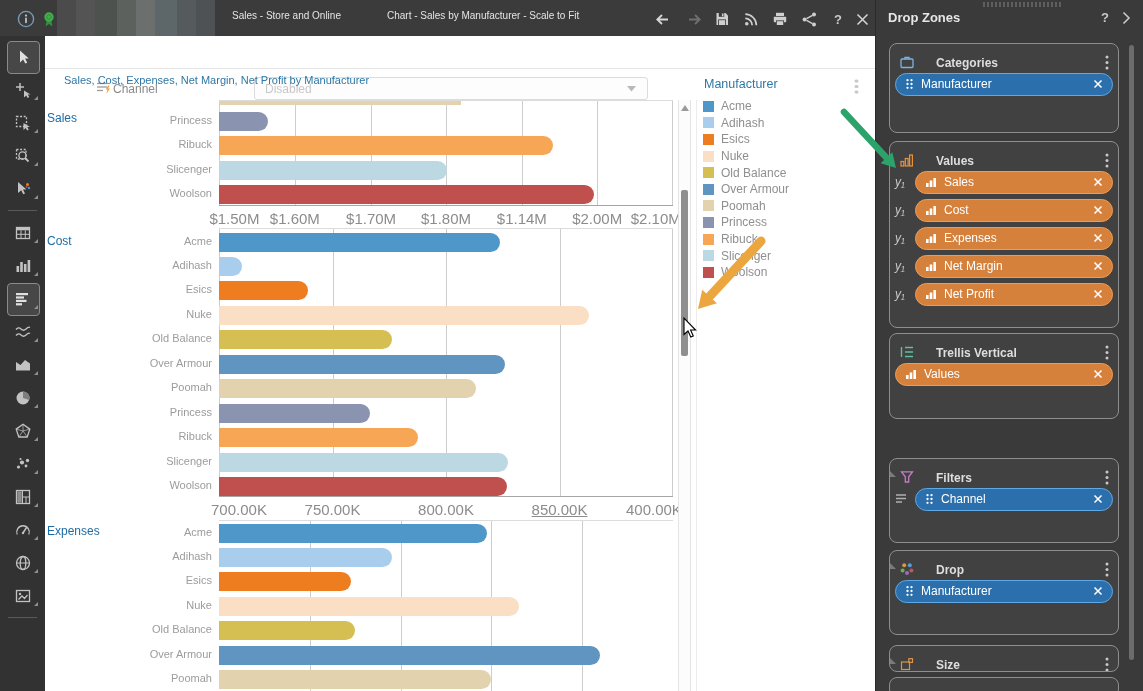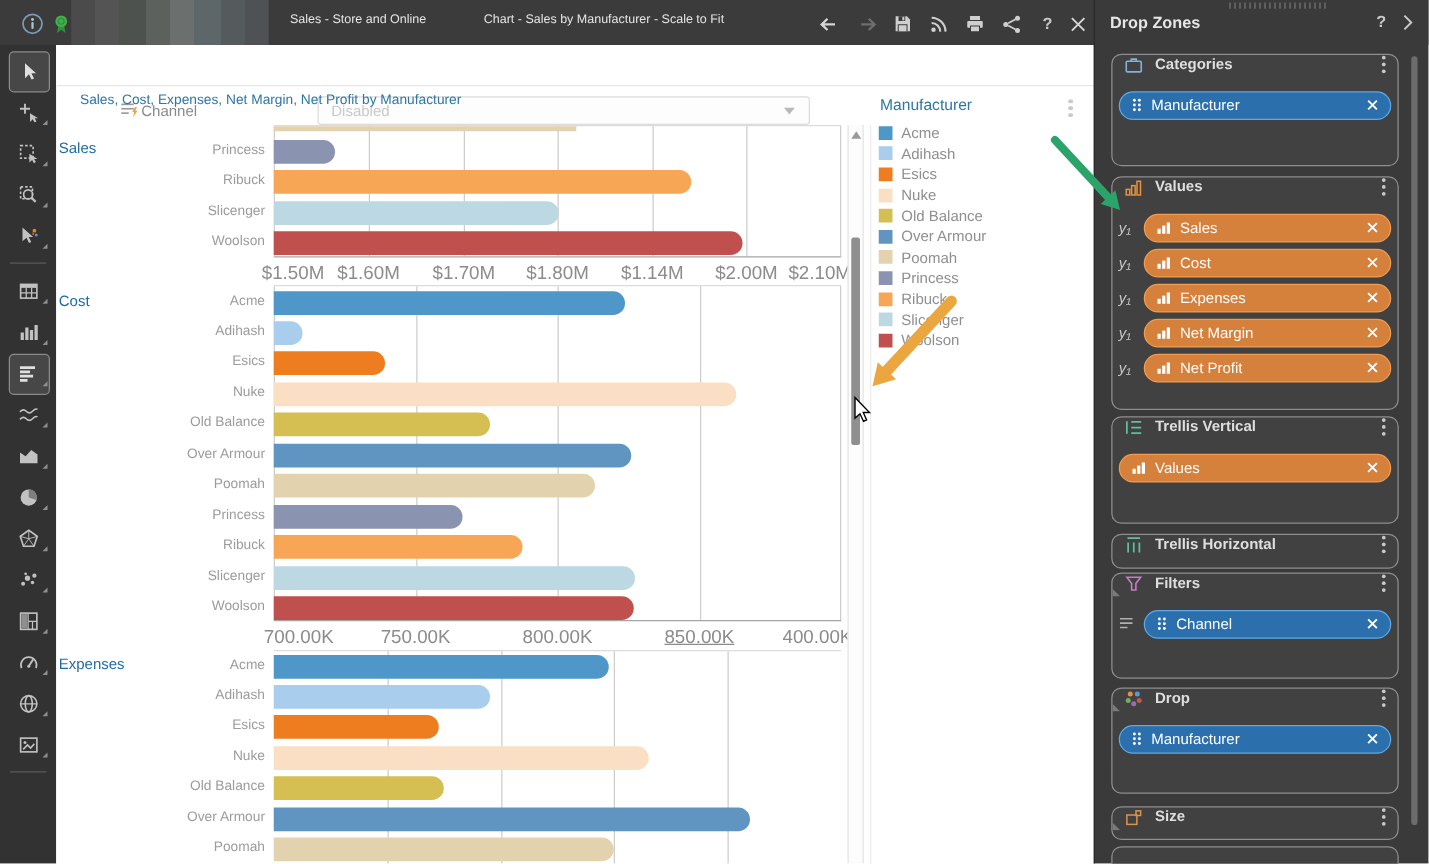--- a/index.html
+++ b/index.html
@@ -62,21 +62,21 @@
 
   
   .dz{position:absolute;left:875px;top:0;width:268px;height:691px;background:#3A3A3A;border-left:1px solid #2A2A2A}
   .dz-header-title{position:absolute;left:12px;top:10px;font-size:13px;font-weight:bold;color:#E6E6E6}
   .dz-help{position:absolute;left:221px;top:9px}
   .dz-chev{position:absolute;left:246px;top:11px}
   .dz-dragdots{position:absolute;left:107px;top:2px;width:78px;height:5px;background:repeating-linear-gradient(90deg,#5E5E5E 0 2px,transparent 2px 4px)}
   #dz-sections{position:absolute;left:0;top:0;width:268px;height:691px}
   .dz-card{position:absolute;left:13px;width:230px;background:#414141;border:1px solid #8E8E8E;border-radius:8px;overflow:hidden}
   .dz-card.grip::before{content:"";position:absolute;left:0;top:12px;width:0;height:0;border-bottom:6px solid #7A7A7A;border-right:6px solid transparent}
-  .dz-head{height:26px;display:flex;align-items:flex-start;padding:0 9px;gap:9px}
+  .dz-head{height:26px;display:flex;align-items:flex-end;padding:0 9px;gap:21px}
   .dz-ic{width:16px;height:16px;display:flex;flex:none}
   .dz-title{font-size:12px;color:#DEDEDE;font-weight:bold;white-space:nowrap}
   .dz-kebab{margin-left:auto;display:flex}
   .dz-row{display:flex;align-items:center;height:28px;padding:0 5px;gap:4px}
   .dz-prefix{color:#C8C8C8;font-size:12px;font-style:italic;width:16px;flex:none;text-align:left}
   .dz-rowic{width:16px;display:flex;flex:none}
   .pill{flex:1;height:23px;border:1.5px solid;border-radius:12px;display:flex;align-items:center;padding:0 9px;gap:7px;color:#fff;font-size:12px;min-width:0}
   .pill-label{white-space:nowrap;overflow:hidden}
   .pill-ic{display:flex;flex:none}
   .pill-x{margin-left:auto;display:flex;flex:none;cursor:pointer}
@@ -658,40 +658,20 @@
               </span>
               <span class="pill-label">Values</span>
               <span class="pill-x">
                 <svg width="10" height="10" viewBox="0 0 10 10">
                   <path d="M1.5 1.5 L8.5 8.5 M8.5 1.5 L1.5 8.5" stroke="#fff" stroke-width="1.5"></path>
                 </svg>
               </span>
             </div>
           </div>
         </div>
-        <div class="dz-card" style="top: 427px; height: 28px;">
-          <div class="dz-head">
-            <span class="dz-ic">
-              <svg width="16" height="16" viewBox="0 0 16 16">
-                <line x1="3" y1="2.5" x2="13" y2="2.5" stroke="#5FBF9F" stroke-width="1.4"></line>
-                <line x1="3.5" y1="6" x2="3.5" y2="14" stroke="#5FBF9F" stroke-width="1.4"></line>
-                <line x1="8" y1="6" x2="8" y2="14" stroke="#5FBF9F" stroke-width="1.4"></line>
-                <line x1="12.5" y1="6" x2="12.5" y2="14" stroke="#5FBF9F" stroke-width="1.4"></line>
-              </svg>
-            </span>
-            <span class="dz-title">Trellis Horizontal</span>
-            <span class="dz-kebab">
-              <svg width="4" height="15" viewBox="0 0 4 15">
-                <circle cx="2" cy="2" r="1.5" fill="#C9C9C9"></circle>
-                <circle cx="2" cy="7.5" r="1.5" fill="#C9C9C9"></circle>
-                <circle cx="2" cy="13" r="1.5" fill="#C9C9C9"></circle>
-              </svg>
-            </span>
-          </div>
-        </div>
         <div class="dz-card grip" style="top: 458px; height: 85px;">
           <div class="dz-head">
             <span class="dz-ic">
               <svg width="16" height="16" viewBox="0 0 16 16">
                 <path d="M2.5 2.8 H13.5 L9.7 7.8 V13 H6.3 V7.8 Z" fill="none" stroke="#C77BC8" stroke-width="1.3"></path>
               </svg>
             </span>
             <span class="dz-title">Filters</span>
             <span class="dz-kebab">
               <svg width="4" height="15" viewBox="0 0 4 15">

